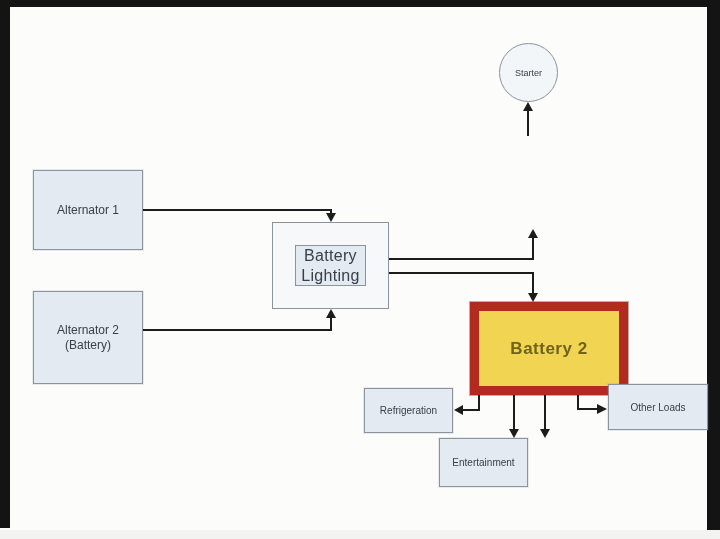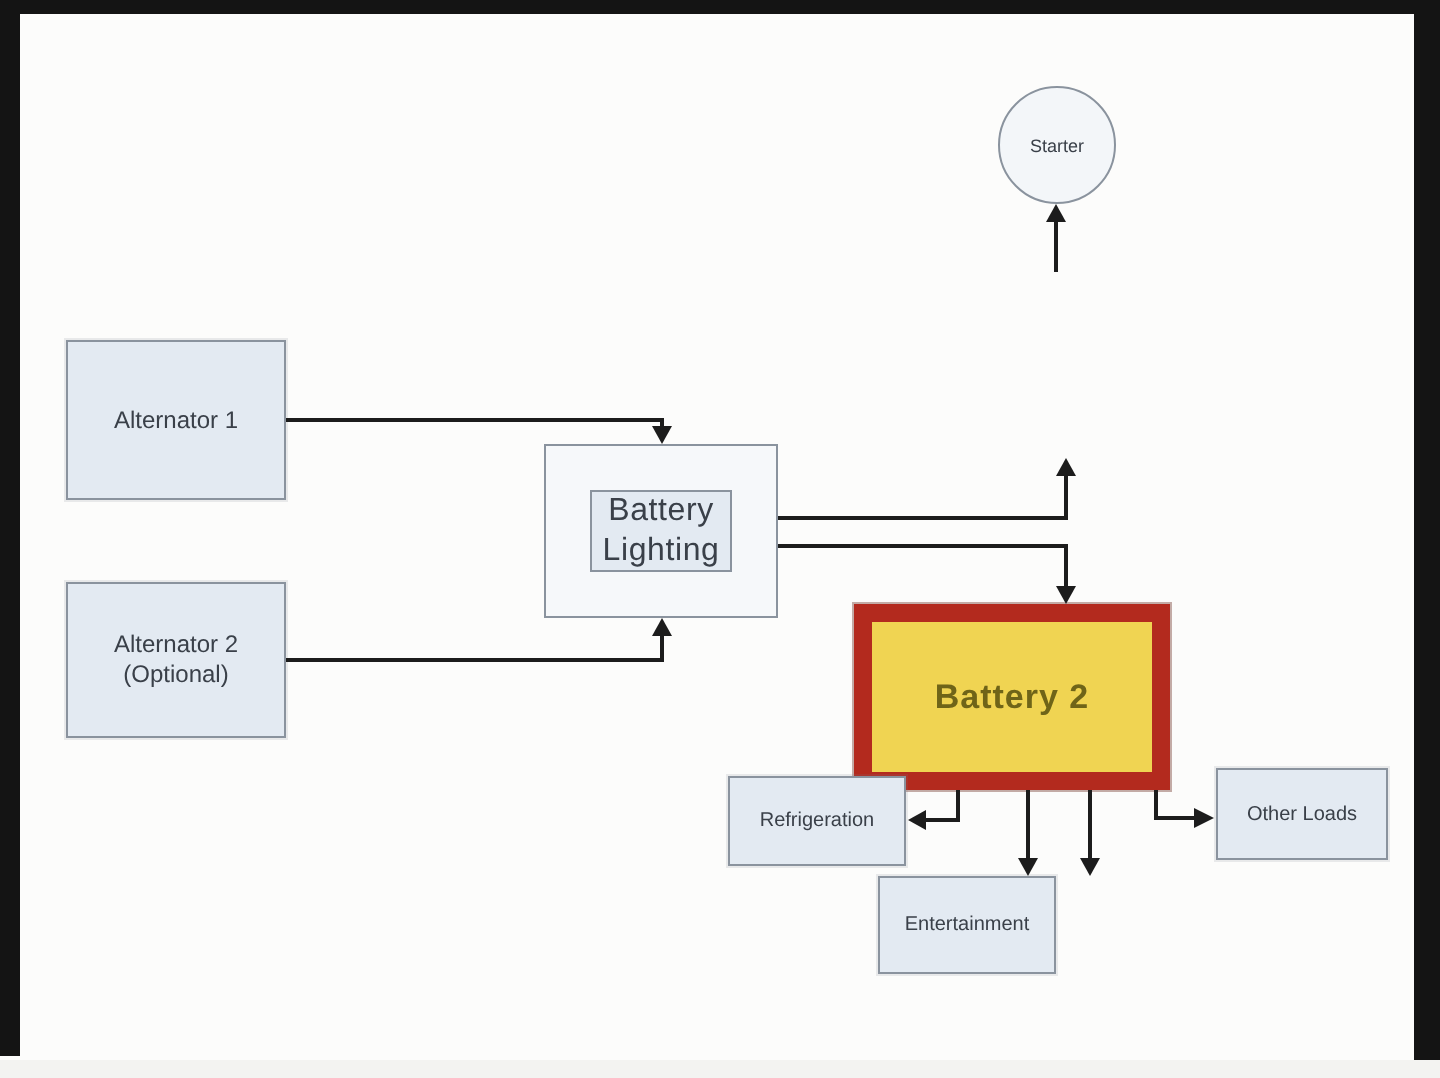--- a/index.html
+++ b/index.html
@@ -68,53 +68,53 @@
 
   <div class="bar bar-top"></div>
   <div class="bar bar-left"></div>
   <div class="bar bar-right"></div>
   <div class="bar bar-bottom"></div>
 
   <div class="node small" style="left:33px;top:170px;width:110px;height:80px;">
     <span>Alternator 1</span>
   </div>
 
-  <div class="node small" style="left:33px;top:291px;width:110px;height:78px;">
+  <div class="node small" style="left:33px;top:291px;width:110px;height:93px;">
     <span class="stack">
       <span>Alternator 2</span>
-      <span>(Optional)</span>
+      <span>(Battery)</span>
     </span>
   </div>
 
   <div class="iso-outer" style="left:272px;top:222px;width:117px;height:87px;">
     <div class="iso-inner">
       <span>Battery</span>
       <span>Lighting</span>
     </div>
   </div>
 
 
-  <div class="node battery" style="left:427px;top:302px;width:158px;height:93px;">
+  <div class="node battery" style="left:470px;top:302px;width:158px;height:93px;">
     <span>Battery 2</span>
   </div>
 
   <div class="node circle" style="left:499px;top:43px;width:59px;height:59px;">
     <span>Starter</span>
   </div>
 
   <div class="node small load" style="left:439px;top:438px;width:89px;height:49px;">
     <span>Entertainment</span>
   </div>
 
   <div class="node small load" style="left:364px;top:388px;width:89px;height:45px;">
     <span>Refrigeration</span>
   </div>
 
 
-  <div class="node small load" style="left:608px;top:384px;width:86px;height:46px;">
+  <div class="node small load" style="left:608px;top:384px;width:100px;height:46px;">
     <span>Other Loads</span>
   </div>
 
   <svg class="connectors" width="720" height="539" viewBox="0 0 720 539">
     <g>
       <path class="wire" d="M143,210 H331 V213"></path>
       <polygon class="arrow" points="326,213 336,213 331,222"></polygon>
     </g>
     <g>
       <path class="wire" d="M143,330 H331 V318"></path>

